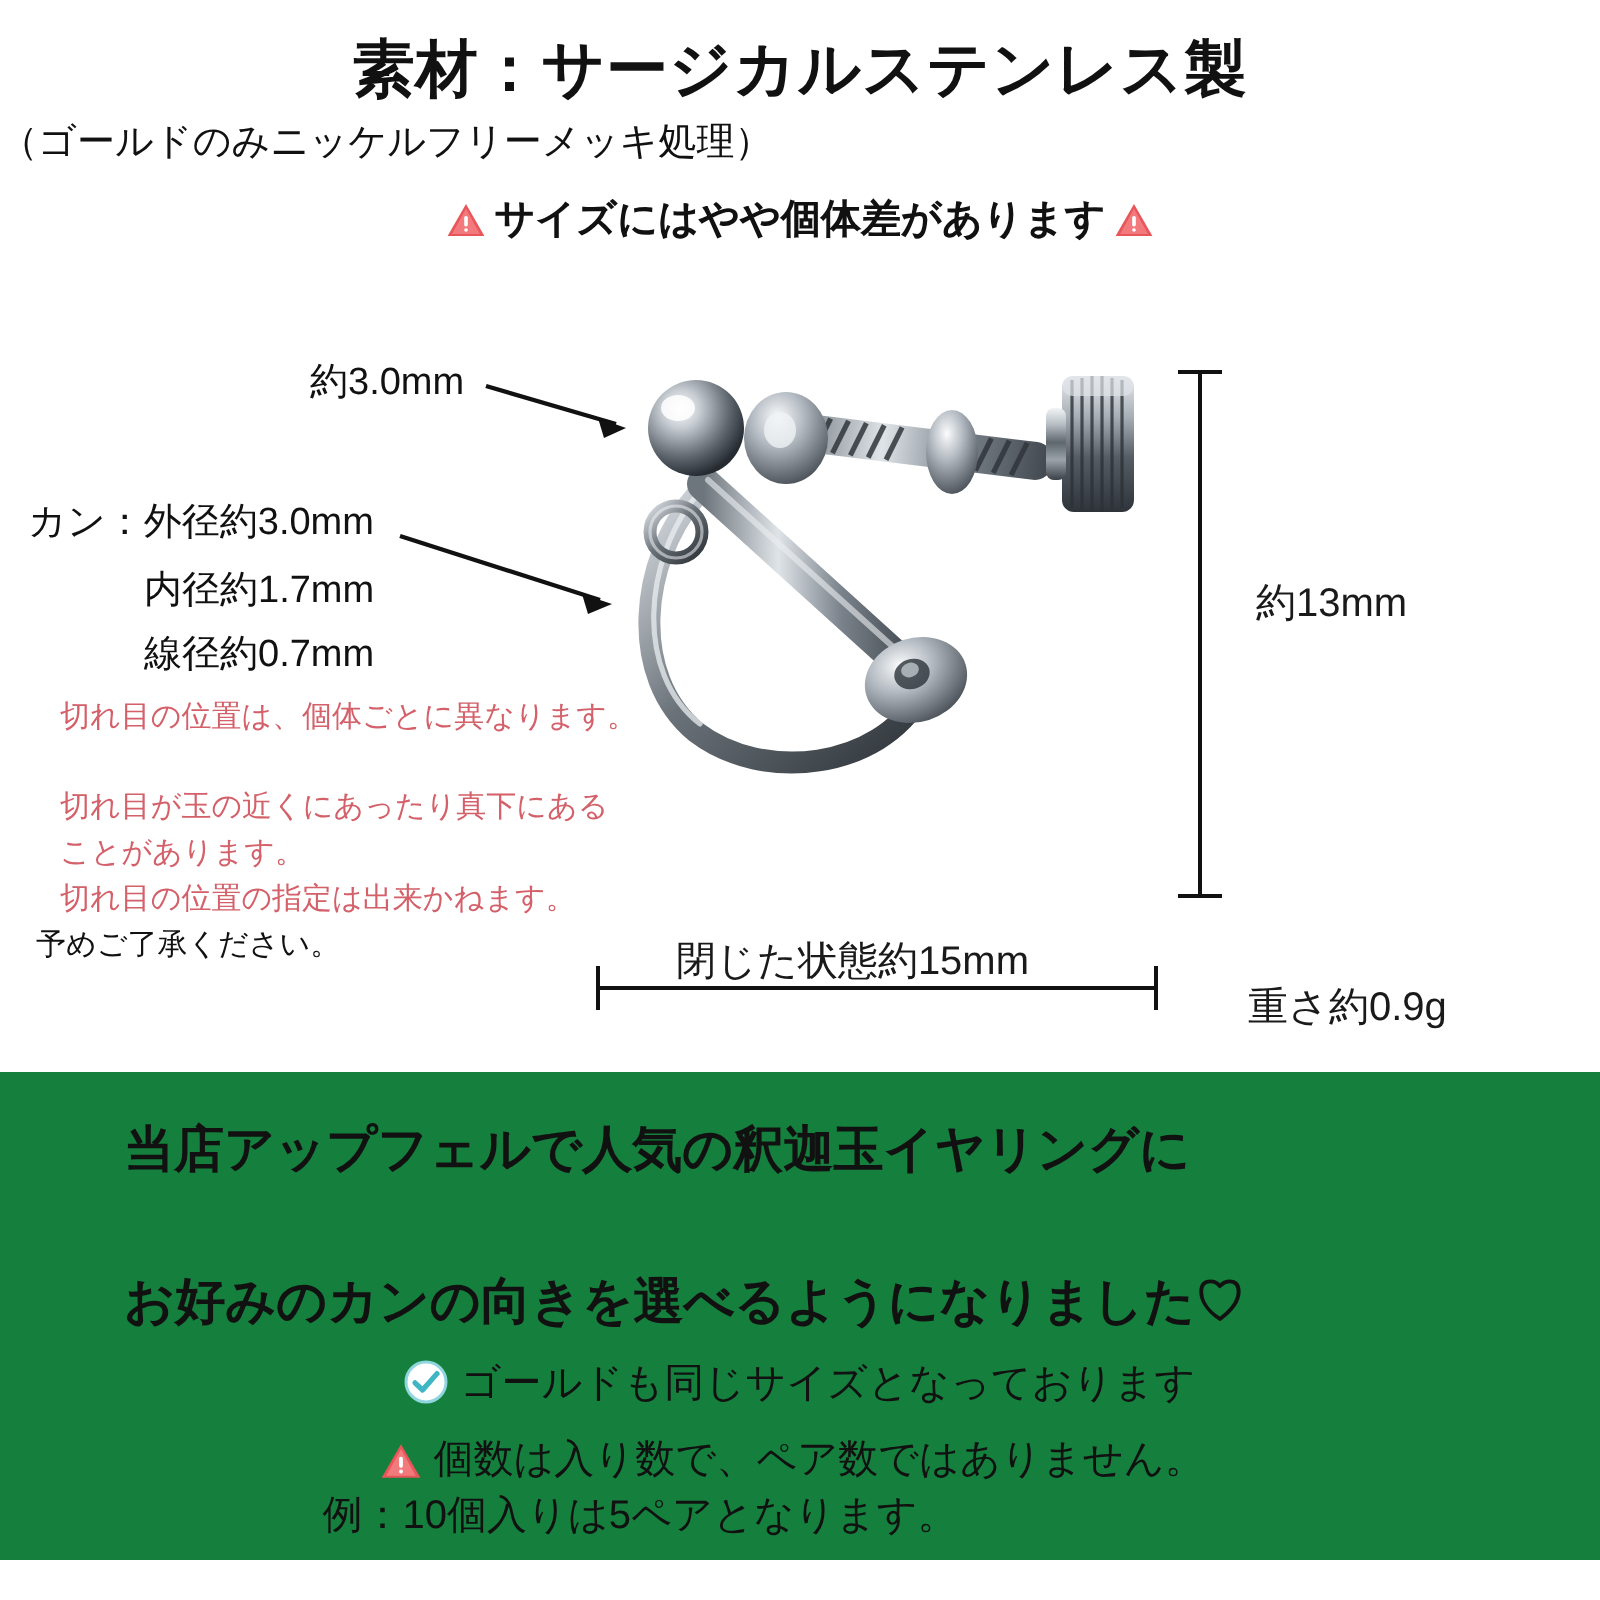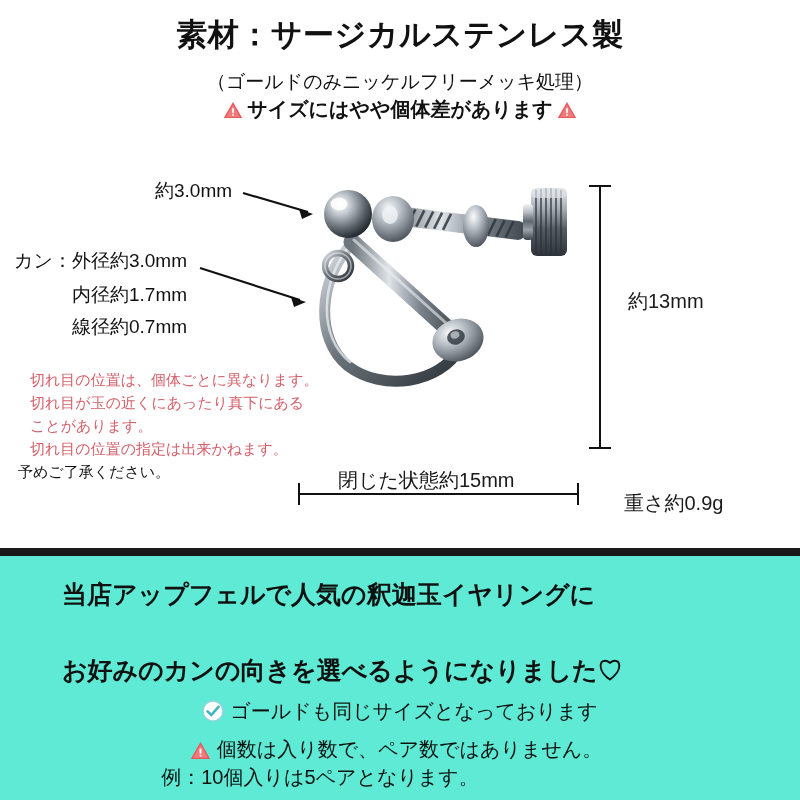--- a/index.html
+++ b/index.html
@@ -34,23 +34,23 @@
     width: 800px;
     text-align: center;
     font-size: 31px;
     font-weight: bold;
     letter-spacing: 0.5px;
     color: #111111;
   }
   .title-sub {
     position: absolute;
     left: 0;
-    top: 69px;
-    width: 800px;
-    text-align: center;
+    top: 58px;
+    width: 800px;
+    text-align: left;
     font-size: 19px;
     color: #111111;
   }
   .warn-line {
     position: absolute;
     left: 0;
     top: 96px;
     width: 800px;
     text-align: center;
     font-size: 20px;
@@ -85,21 +85,21 @@
   .lbl-kan3  { left: 72px;  top: 314px; }
   .lbl-note  { left: 12px;  top: 345px; font-size: 16px; }
 
   .note-red {
     position: absolute;
     left: 30px;
     font-size: 15px;
     color: #d4606a;
     white-space: nowrap;
   }
-  .nr1 { top: 371px; }
+  .nr1 { top: 349px; }
   .nr2 { top: 394px; }
   .nr3 { left: 30px; top: 417px; }
   .nr4 { top: 440px; }
   .note-black {
     position: absolute;
     left: 18px;
     top: 463px;
     font-size: 15px;
     color: #111111;
     white-space: nowrap;
@@ -150,24 +150,24 @@
     top: 548px;
     width: 800px;
     height: 8px;
     background: #1a1a1a;
   }
 
   
   .bottom {
     position: absolute;
     left: 0;
-    top: 556px;
+    top: 536px;
     width: 800px;
     height: 244px;
-    background: #5eead4;
+    background: #15803d;
   }
   .bt-line {
     position: absolute;
     left: 62px;
     font-size: 25px;
     font-weight: bold;
     color: #111111;
     white-space: nowrap;
   }
   .bt1 { top: 22px; }

